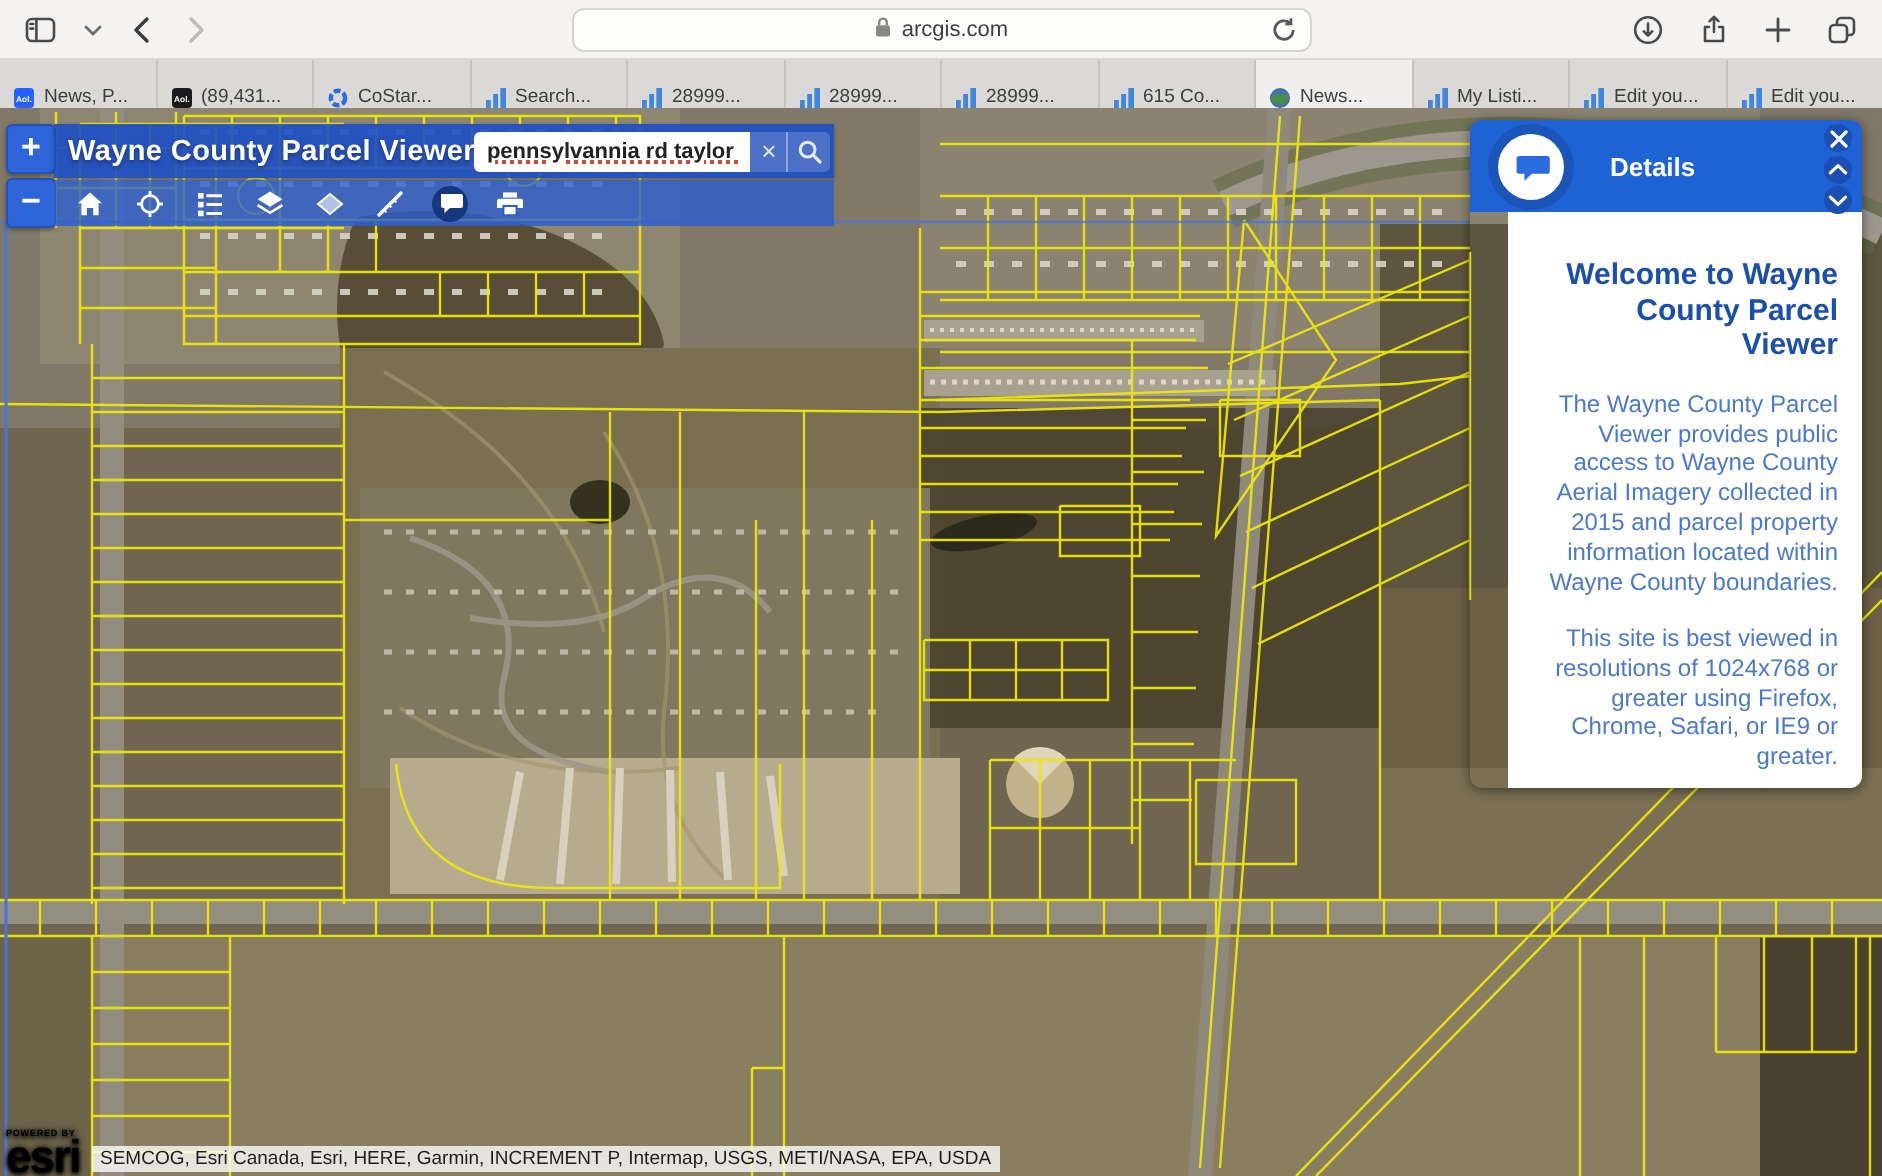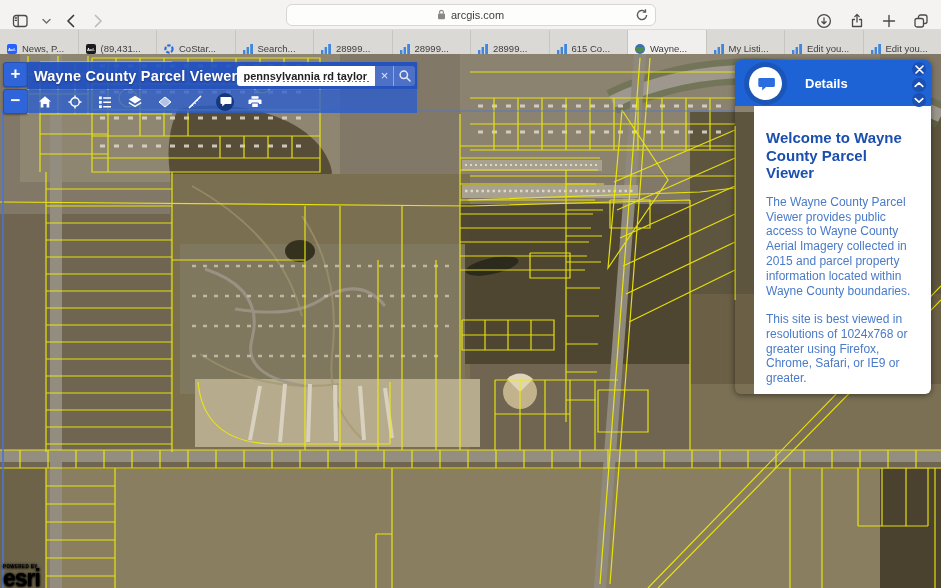--- a/index.html
+++ b/index.html
@@ -1,21 +1,21 @@
 <!DOCTYPE html>
 <html><head>
 <meta charset="utf-8">
 <style>
   html,body{margin:0;padding:0;background:#2a2a2a;}
   .stage{position:relative;width:941px;height:588px;overflow:hidden;
          font-family:"Liberation Sans",sans-serif;background:#6f6550;}
 
   
   .topbar{height:30px;background:#f4f3f1;border-bottom:1px solid #dcdad7;
-          display:flex;align-items:flex-end;padding:0 12px;box-sizing:border-box;position:relative;}
+          display:flex;align-items:center;padding:0 12px;box-sizing:border-box;position:relative;}
   .navgroup{display:flex;align-items:center;gap:13px;}
   .rightgroup{display:flex;align-items:center;gap:17px;margin-left:auto;}
   .chromeicon{display:flex;align-items:center;}
   .urlbar{position:absolute;left:50%;transform:translateX(-50%);top:4px;width:368px;height:20px;
           background:#fdfdfc;border:1px solid #d8d6d3;border-radius:6px;
           display:flex;align-items:center;justify-content:center;gap:5px;
           font-size:11px;color:#3e3e3e;}
   .urlbar .reload{position:absolute;right:6px;top:3px;}
   .tabbar{height:24px;background:#dbd9d6;display:flex;}
   .tab{flex:1;min-width:0;display:flex;align-items:flex-end;gap:5px;padding:0 7px;
@@ -50,21 +50,21 @@
   .search-go{width:27px;background:rgba(255,255,255,.18);border-left:1px solid rgba(255,255,255,.38);
              display:flex;align-items:center;justify-content:center;cursor:pointer;}
 
   .apptoolbar{position:absolute;left:27px;top:36px;width:390px;height:23px;
               background:rgba(42,94,208,.78);display:flex;align-items:center;gap:12px;
               padding:0 9px;box-sizing:border-box;}
   .tool{display:flex;align-items:center;justify-content:center;width:18px;height:18px;cursor:pointer;}
   .tool.active-tool{background:#16377e;border-radius:50%;}
 
   .panel{position:absolute;right:10px;top:6px;width:196px;border-radius:6px;overflow:hidden;
-         box-shadow:0 1px 6px rgba(0,0,0,.5);}
+         box-shadow:0 1px 6px rgba(0,0,0,.5);text-align:right;}
   .panel-header{height:46px;background:#1e63d6;position:relative;}
   .badge{position:absolute;left:9px;top:2px;width:43px;height:43px;border-radius:50%;
          background:#1c55b8;display:flex;align-items:center;justify-content:center;}
   .badge-inner{width:33px;height:33px;border-radius:50%;background:#fff;
                display:flex;align-items:center;justify-content:center;}
   .panel-title{position:absolute;left:70px;top:16px;color:#fff;font-weight:bold;font-size:13px;}
   .panel-btns{position:absolute;right:5px;top:2px;display:flex;flex-direction:column;gap:1.5px;}
   .pbtn{width:14px;height:14px;border-radius:50%;background:#1b4fb2;display:flex;
         align-items:center;justify-content:center;cursor:pointer;}
   .panel-body{background:#fff;height:288px;padding:23px 12px 0;box-sizing:border-box;overflow:hidden;margin-left:19px;}
@@ -227,21 +227,21 @@
         </span>
       <span class="lbl">615 Co...</span>
     </div>
     <div class="tab active">
       <span class="favicon">
           <svg width="10" height="10" viewBox="0 0 10 10">
             <circle cx="5" cy="5" r="5" fill="#3f6fae"></circle>
             <path d="M1,4 Q3,2 5,3 Q8,4 9,2 L9,7 Q6,9 4,8 Q2,7 1,8 Z" fill="#4d8a4f"></path>
           </svg>
         </span>
-      <span class="lbl">Wayne...</span>
+      <span class="lbl">News...</span>
     </div>
     <div class="tab">
       <span class="favicon">
           <svg width="10" height="10" viewBox="0 0 10 10">
             <path fill="#3f86dc" d="M0,6h2.4v4H0zM3.6,3h2.4v7H3.6zM7.2,0H10v10H7.2z"></path>
           </svg>
         </span>
       <span class="lbl">My Listi...</span>
     </div>
     <div class="tab">
@@ -439,14 +439,15 @@
         <div class="ptext">This site is best viewed in resolutions of 1024x768 or greater using Firefox, Chrome, Safari, or IE9 or greater.</div>
         <div class="terms">Terms of Use:</div>
 
       </div>
     </div>
 
     <div class="esri">
       <div class="powered">POWERED BY</div>
       <div class="brand">esri</div>
     </div>
+    <div class="attrib">SEMCOG, Esri Canada, Esri, HERE, Garmin, INCREMENT P, Intermap, USGS, METI/NASA, EPA, USDA</div>
   </div>
 </div>
 
 </body></html>

